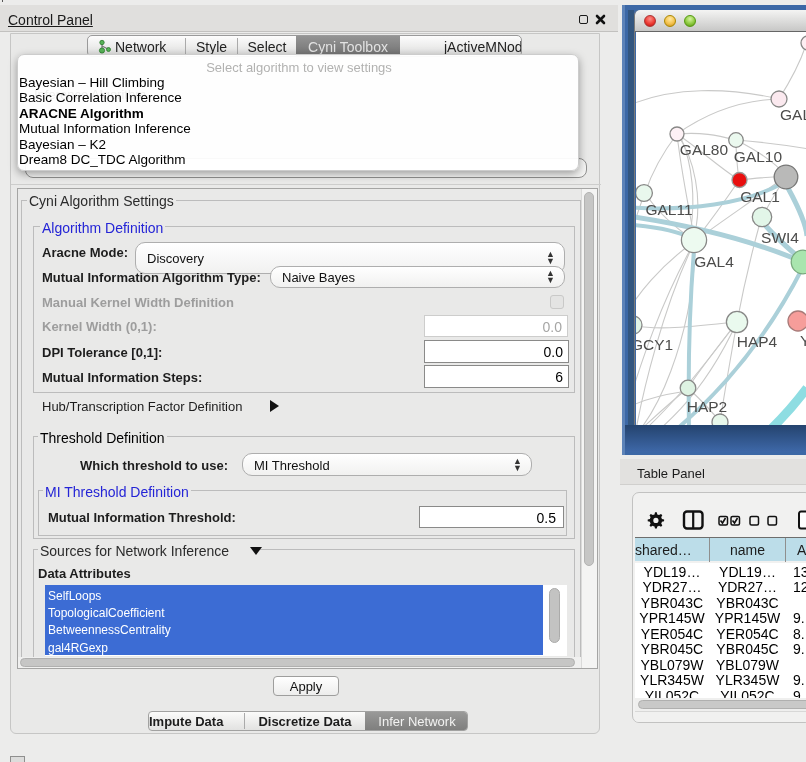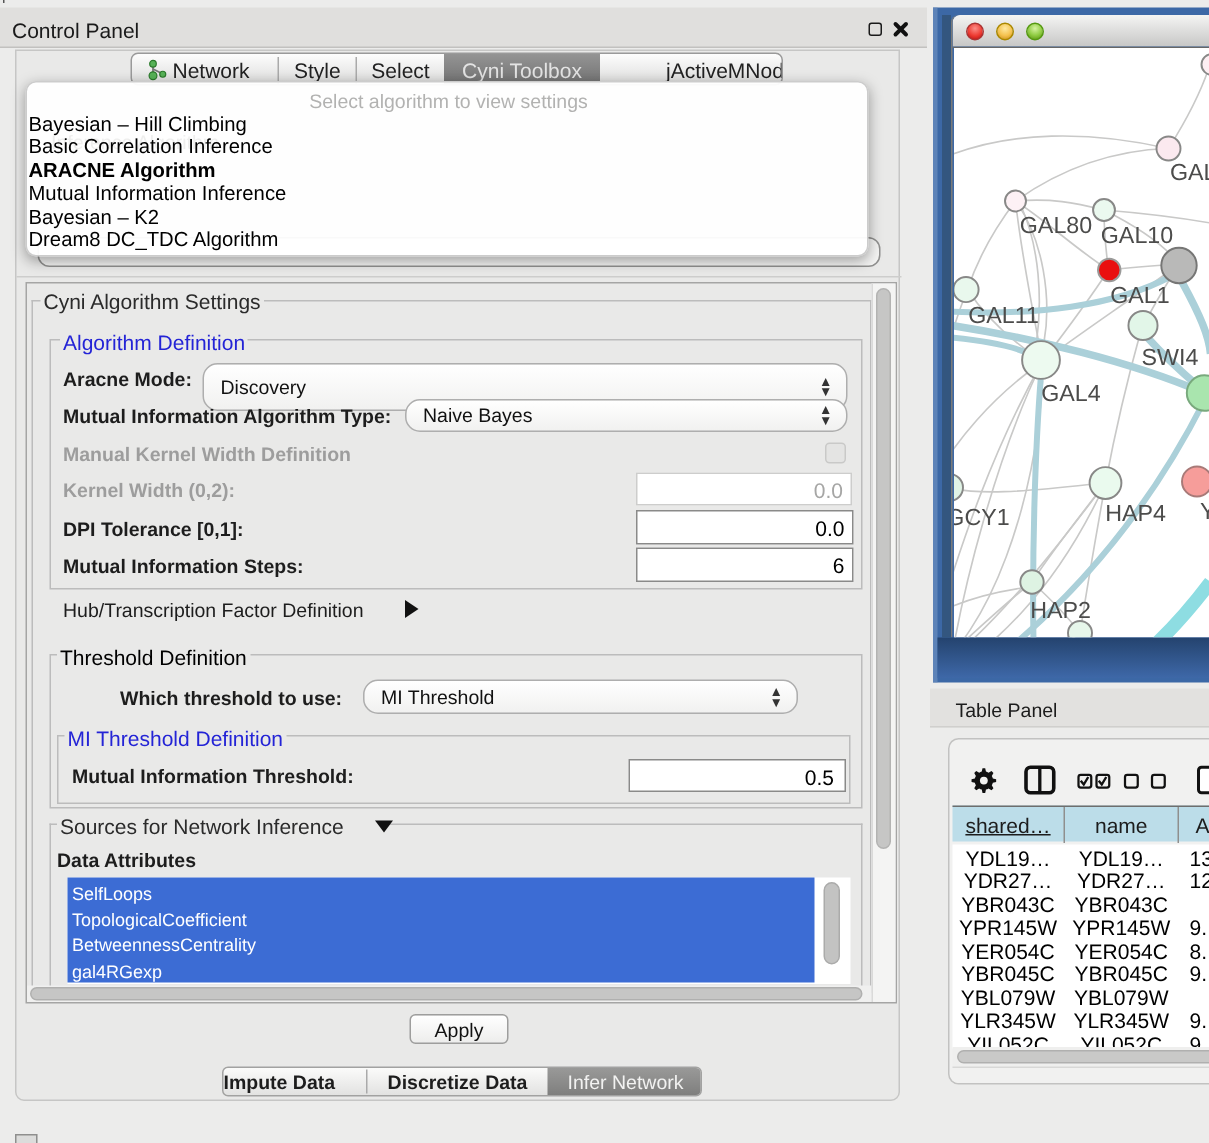--- a/index.html
+++ b/index.html
@@ -12,21 +12,21 @@
 .combo { position:absolute; background:linear-gradient(#ffffff,#f1f1f0); border:1px solid #aeaeae; border-radius:10px; font-size:13px; color:#111; }
 .combo .ct { position:absolute; left:11px; top:50%; transform:translateY(-50%); white-space:nowrap; }
 .combo .ar { position:absolute; right:9px; top:50%; transform:translateY(-50%); font-size:9px; color:#333; line-height:7px; text-align:center; }
 .field { position:absolute; background:#fff; font-size:14px; text-align:right; white-space:nowrap; }
 </style>
 </head>
 <body>
 
 <div class="abs" style="left:2px;top:0;width:1px;height:2px;background:#555;"></div>
 <div class="abs" id="titlebar" style="left:0;top:5px;width:618px;height:27px;background:#e0dfdd;border-bottom:1px solid #c2c1bf;"></div>
-<div class="abs" style="left:8px;top:12px;font-size:14px;color:#1a1a1a;">Control Panel</div>
+<div class="abs" style="left:8px;top:12px;font-size:14px;color:#1a1a1a;text-decoration:underline;">Control Panel</div>
 <div class="abs" style="left:579px;top:15px;width:9px;height:9px;border:1.5px solid #1a1a1a;border-radius:2px;"></div>
 <svg class="abs" style="left:595px;top:14px;" width="11" height="11" viewBox="0 0 11 11">
     <g stroke="#111" stroke-width="2.6" stroke-linecap="round">
       <line x1="2" y1="2" x2="9" y2="9"></line>
       <line x1="9" y1="2" x2="2" y2="9"></line>
     </g>
   </svg>
 
 <div class="abs" id="mainpanel" style="left:10px;top:33px;width:590px;height:701px;background:#e9e9e8;border:1px solid #c6c6c5;border-radius:0 0 6px 6px;"></div>
 
@@ -66,21 +66,21 @@
     <span class="ct">Discovery</span>
     <span class="ar">▲<br>▼</span>
   </div>
 <div class="lbl" style="position:absolute;left:42px;top:270px;">Mutual Information Algorithm Type:</div>
 <div class="combo" style="left:270px;top:266px;width:295px;height:22px;">
     <span class="ct">Naive Bayes</span>
     <span class="ar">▲<br>▼</span>
   </div>
 <div class="lbl dis" style="position:absolute;left:42px;top:295px;">Manual Kernel Width Definition</div>
 <div class="abs" style="left:550px;top:295px;width:14px;height:14px;background:#e4e4e3;border:1px solid #c9c9c8;border-radius:3px;"></div>
-<div class="lbl dis" style="position:absolute;left:42px;top:319px;">Kernel Width (0,2):</div>
+<div class="lbl dis" style="position:absolute;left:42px;top:319px;">Kernel Width (0,1):</div>
 <div class="field" style="left:424px;top:315px;width:144px;height:22px;border:1px solid #cdcdcc;color:#a6a6a5;padding:3px 5px 0 0;">0.0</div>
 <div class="lbl" style="position:absolute;left:42px;top:345px;">DPI Tolerance [0,1]:</div>
 <div class="field" style="left:424px;top:340px;width:145px;height:23px;border:1px solid #8a8a89;color:#000;padding:3px 5px 0 0;">0.0</div>
 <div class="lbl" style="position:absolute;left:42px;top:370px;">Mutual Information Steps:</div>
 <div class="field" style="left:424px;top:365px;width:145px;height:23px;border:1px solid #8a8a89;color:#000;padding:3px 5px 0 0;">6</div>
 
 <div class="abs" style="left:42px;top:399px;font-size:13px;color:#1d1d1d;">Hub/Transcription Factor Definition</div>
 <div class="abs" style="left:270px;top:400px;width:0;height:0;border-left:9px solid #111;border-top:6.5px solid transparent;border-bottom:6.5px solid transparent;"></div>
 
 <div class="abs" style="left:33px;top:436px;width:542px;height:103px;border:1px solid #bcbcbc;"></div>
@@ -235,21 +235,21 @@
       <rect x="84" y="6.5" width="8.5" height="8.5" rx="1.5"></rect>
       <path d="M73.5,10.5 l2,2.5 l3,-5" stroke-width="1.6"></path>
       <path d="M85.5,10.5 l2,2.5 l3,-5" stroke-width="1.6"></path>
       <rect x="103" y="6.5" width="8.5" height="8.5" rx="1.5"></rect>
       <rect x="121" y="6.5" width="8.5" height="8.5" rx="1.5"></rect>
     </g>
     <path d="M166,1.5 h-12 a2,2 0 0 0 -2,2 v13 a2,2 0 0 0 2,2 h14" fill="#fff" stroke="#111" stroke-width="2"></path>
   </svg>
 
   <div style="position:absolute;left:2px;top:44px;width:178px;height:24px;background:#bcdde9;border-top:1.5px solid #6e6e6d;font-size:14px;color:#1c1c1c;">
-    <div style="position:absolute;left:0;top:4px;width:74px;text-align:center;text-decoration:underline;">shared…</div>
+    <div style="position:absolute;left:0;top:4px;width:74px;text-align:left;">shared…</div>
     <div style="position:absolute;left:74px;top:0;width:1px;height:24px;background:#8f8f8e;"></div>
     <div style="position:absolute;left:75px;top:4px;width:75px;text-align:center;">name</div>
     <div style="position:absolute;left:150px;top:0;width:1px;height:24px;background:#8f8f8e;"></div>
     <div style="position:absolute;left:162px;top:4px;">A</div>
   </div>
   <div style="position:absolute;left:2px;top:69.5px;width:178px;height:136px;background:#fff;font-size:14px;color:#000;line-height:15.5px;">
     <div style="position:absolute;left:0;top:2px;width:74px;text-align:center;">YDL19…<br>YDR27…<br>YBR043C<br>YPR145W<br>YER054C<br>YBR045C<br>YBL079W<br>YLR345W<br>YIL052C</div>
     <div style="position:absolute;left:75px;top:2px;width:75px;text-align:center;">YDL19…<br>YDR27…<br>YBR043C<br>YPR145W<br>YER054C<br>YBR045C<br>YBL079W<br>YLR345W<br>YIL052C</div>
     <div style="position:absolute;left:158px;top:2px;">13<br>12<br>&nbsp;<br>9.<br>8.<br>9.<br>&nbsp;<br>9.<br>9.</div>
   </div>

